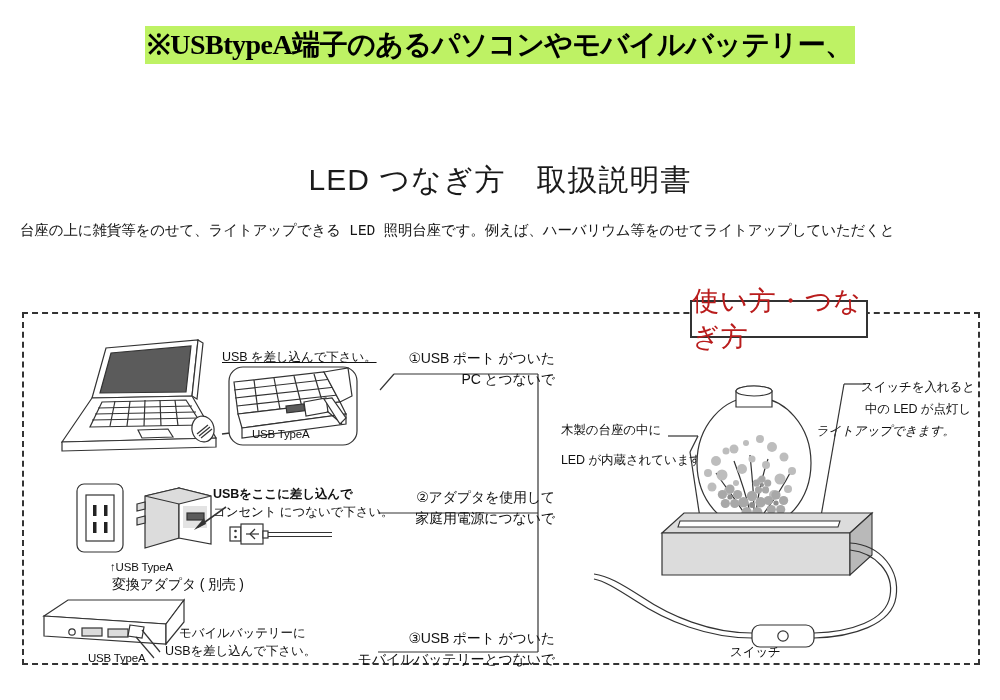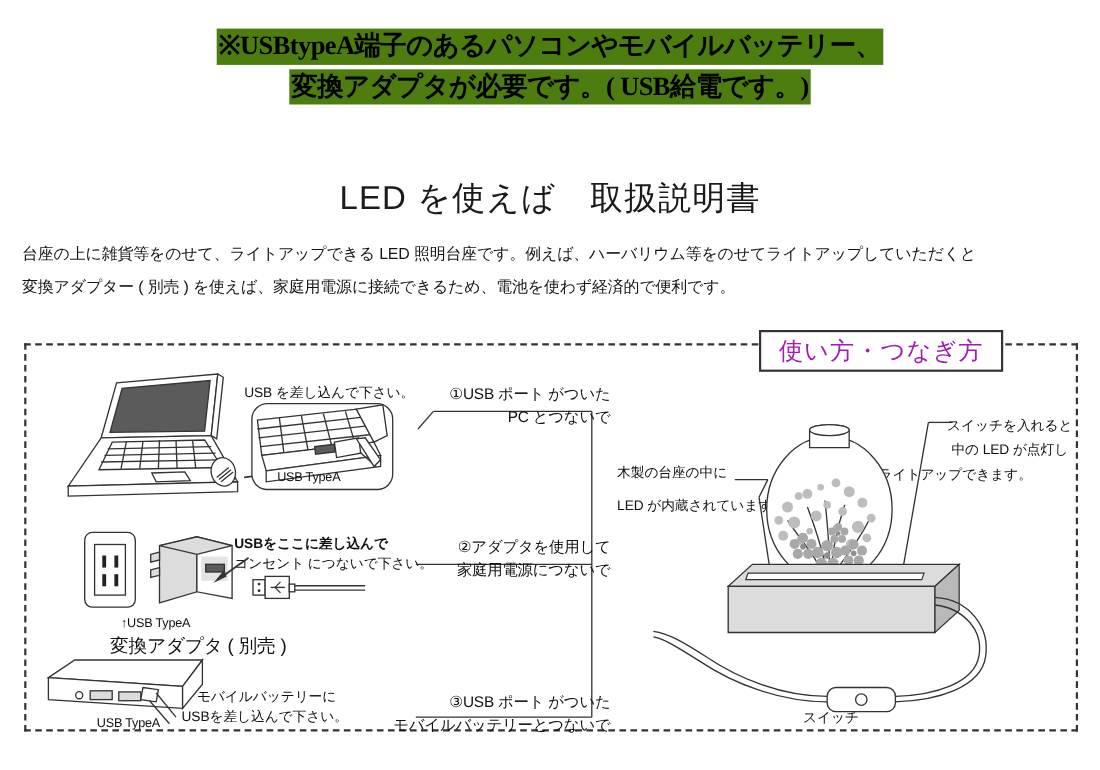--- a/index.html
+++ b/index.html
@@ -17,24 +17,24 @@
 
   
   #banner {
     position: absolute;
     left: 0; top: 26px;
     width: 1000px;
     text-align: center;
   }
   #banner .bline {
     display: inline-block;
-    background: #4d7c0f;
+    background: #bef264;
     font-family: "Liberation Serif", "DejaVu Serif", serif;
     font-weight: 700;
-    font-size: 24px;
+    font-size: 28px;
     line-height: 1.36;
     letter-spacing: -0.5px;
     color: #000;
     padding: 0 2px;
     white-space: nowrap;
   }
   #banner .row { margin: 0; padding: 0; }
   #banner .row2 { margin-top: 4px; }
 
   
@@ -55,41 +55,42 @@
     left: 20px; top: 222px;
     width: 960px;
   }
   #intro p {
     margin: 0 0 12px 0;
     font-size: 14.5px;
     line-height: 1.25;
     letter-spacing: -0.15px;
     color: #141414;
     white-space: nowrap;
+    font-family: Liberation Mono, monospace;
   }
 
   
   #diagram {
     position: absolute;
     left: 22px; top: 312px;
     width: 958px; height: 353px;
     border: 2px dashed #333;
   }
 
   
   #howto-box {
     position: absolute;
     left: 690px; top: 300px;
-    width: 222px; height: 38px;
+    width: 178px; height: 38px;
     background: #fff;
     border: 2px solid #333;
     display: flex; align-items: center; justify-content: center;
-    font-size: 22px;
+    font-size: 27px;
     letter-spacing: 1px;
-    color: #a21caf;
+    color: #b91c1c;
   }
 
   
   .cap {
     position: absolute;
     font-size: 12.5px;
     line-height: 1.45;
     letter-spacing: -0.1px;
     color: #111;
     white-space: nowrap;
@@ -126,30 +127,26 @@
   .petal  { fill: #a8a8a8; stroke: none; }
   .petal2 { fill: #bdbdbd; stroke: none; }
 </style>
 </head>
 <body>
 
 <div id="banner">
   <div class="row">
     <span class="bline">※USBtypeA端子のあるパソコンやモバイルバッテリー、</span>
   </div>
-  <div class="row row2">
-    <span class="bline">変換アダプタが必要です。( USB給電です。)</span>
-  </div>
-</div>
-
-<div id="doc-title">LED を使えば　取扱説明書</div>
+</div>
+
+<div id="doc-title">LED つなぎ方　取扱説明書</div>
 
 <div id="intro">
   <p>台座の上に雑貨等をのせて、ライトアップできる LED 照明台座です。例えば、ハーバリウム等をのせてライトアップしていただくと</p>
-  <p>変換アダプター ( 別売 ) を使えば、家庭用電源に接続できるため、電池を使わず経済的で便利です。</p>
 </div>
 
 <div id="diagram"></div>
 
 <div id="howto-box">
   <span>使い方・つなぎ方</span>
 </div>
 
 <svg style="position:absolute;left:40px;top:330px;" width="300" height="130" viewBox="0 0 300 130">
 
@@ -178,21 +175,21 @@
   <g class="ln" stroke-width="0.9">
     <line x1="157" y1="104" x2="168" y2="95"></line>
     <line x1="159" y1="106" x2="170" y2="97"></line>
     <line x1="161" y1="108" x2="172" y2="99"></line>
   </g>
 
   <line class="ln2" x1="182" y1="104" x2="222" y2="99"></line>
   <polygon fill="#333" points="222,99 212,95 213,103"></polygon>
 </svg>
 
-<div class="cap" style="left:222px; top:348px;">USB を差し込んで下さい。</div>
+<div class="cap" style="left:222px; top:348px;text-decoration:underline;">USB を差し込んで下さい。</div>
 <div class="cap" style="left:252px; top:413px; font-size:13px;">拡大</div>
 
 <svg style="position:absolute;left:228px;top:366px;" width="130" height="80" viewBox="0 0 130 80">
   <rect x="1" y="1" width="128" height="78" rx="14" class="fillw"></rect>
 
   <g class="ln" stroke-width="0.8">
     <polygon points="6,16 96,6 112,36 10,48" fill="none"></polygon>
     <line x1="6" y1="24" x2="104" y2="13"></line>
     <line x1="7" y1="32" x2="108" y2="21"></line>
     <line x1="9" y1="40" x2="110" y2="29"></line>
@@ -232,21 +229,21 @@
   <polygon class="fillg" points="62,22 70,20 70,27 62,29"></polygon>
   <polygon class="fillg" points="62,36 70,34 70,41 62,43"></polygon>
 
   <rect x="108" y="24" width="24" height="22" fill="#e3e3e3"></rect>
   <rect x="112" y="31" width="17" height="7" class="filldk"></rect>
 </svg>
 
 <div class="cap" style="left:213px; top:485px;font-weight:bold;">USBをここに差し込んで</div>
 <div class="cap" style="left:213px; top:503px;">コンセント につないで下さい。</div>
 <div class="tiny" style="left:110px; top:561px; font-size:11.5px;">↑USB TypeA</div>
-<div class="tiny" style="left:100px; top:576px; font-size:17px;">変換アダプタ ( 別売 )</div>
+<div class="tiny" style="left:112px; top:576px; font-size:14px;">変換アダプタ ( 別売 )</div>
 
 <svg style="position:absolute;left:190px;top:505px;" width="40" height="28" viewBox="0 0 40 28">
   <line class="ln2" x1="36" y1="2" x2="8" y2="22"></line>
   <polygon fill="#333" points="4,25 16,19 14,13"></polygon>
 </svg>
 
 <svg style="position:absolute;left:228px;top:520px;" width="108" height="28" viewBox="0 0 108 28">
   <rect x="2" y="7" width="11" height="14" class="fillw"></rect>
   <circle cx="7.5" cy="11" r="1.3" fill="#333"></circle>
   <circle cx="7.5" cy="17" r="1.3" fill="#333"></circle>
@@ -310,21 +307,21 @@
 <div class="cap" style="left:561px; top:451px;">LED が内蔵されています。</div>
 
 <svg style="position:absolute;left:668px;top:430px;" width="48" height="90" viewBox="0 0 48 90">
   <line class="ln" x1="0" y1="6" x2="30" y2="6"></line>
   <line class="ln" x1="30" y1="6" x2="22" y2="22"></line>
   <line class="ln" x1="22" y1="22" x2="32" y2="88"></line>
 </svg>
 
 <div class="cap" style="left:861px; top:378px;">スイッチを入れると</div>
 <div class="cap right" style="left:745px; top:400px; width:226px;">中の LED が点灯し</div>
-<div class="cap right" style="left:712px; top:422px; width:226px;">ライトアップできます。</div>
+<div class="cap right" style="left:729px; top:422px; width:226px;font-style:italic;">ライトアップできます。</div>
 
 <svg style="position:absolute;left:820px;top:380px;" width="50" height="145" viewBox="0 0 50 145">
   <line class="ln" x1="46" y1="4" x2="24" y2="4"></line>
   <line class="ln" x1="24" y1="4" x2="0" y2="142"></line>
 </svg>
 
 <svg style="position:absolute;left:600px;top:385px;" width="330" height="265" viewBox="0 0 330 265">
 
   <ellipse cx="154" cy="78" rx="57" ry="66" class="fillw"></ellipse>
 

